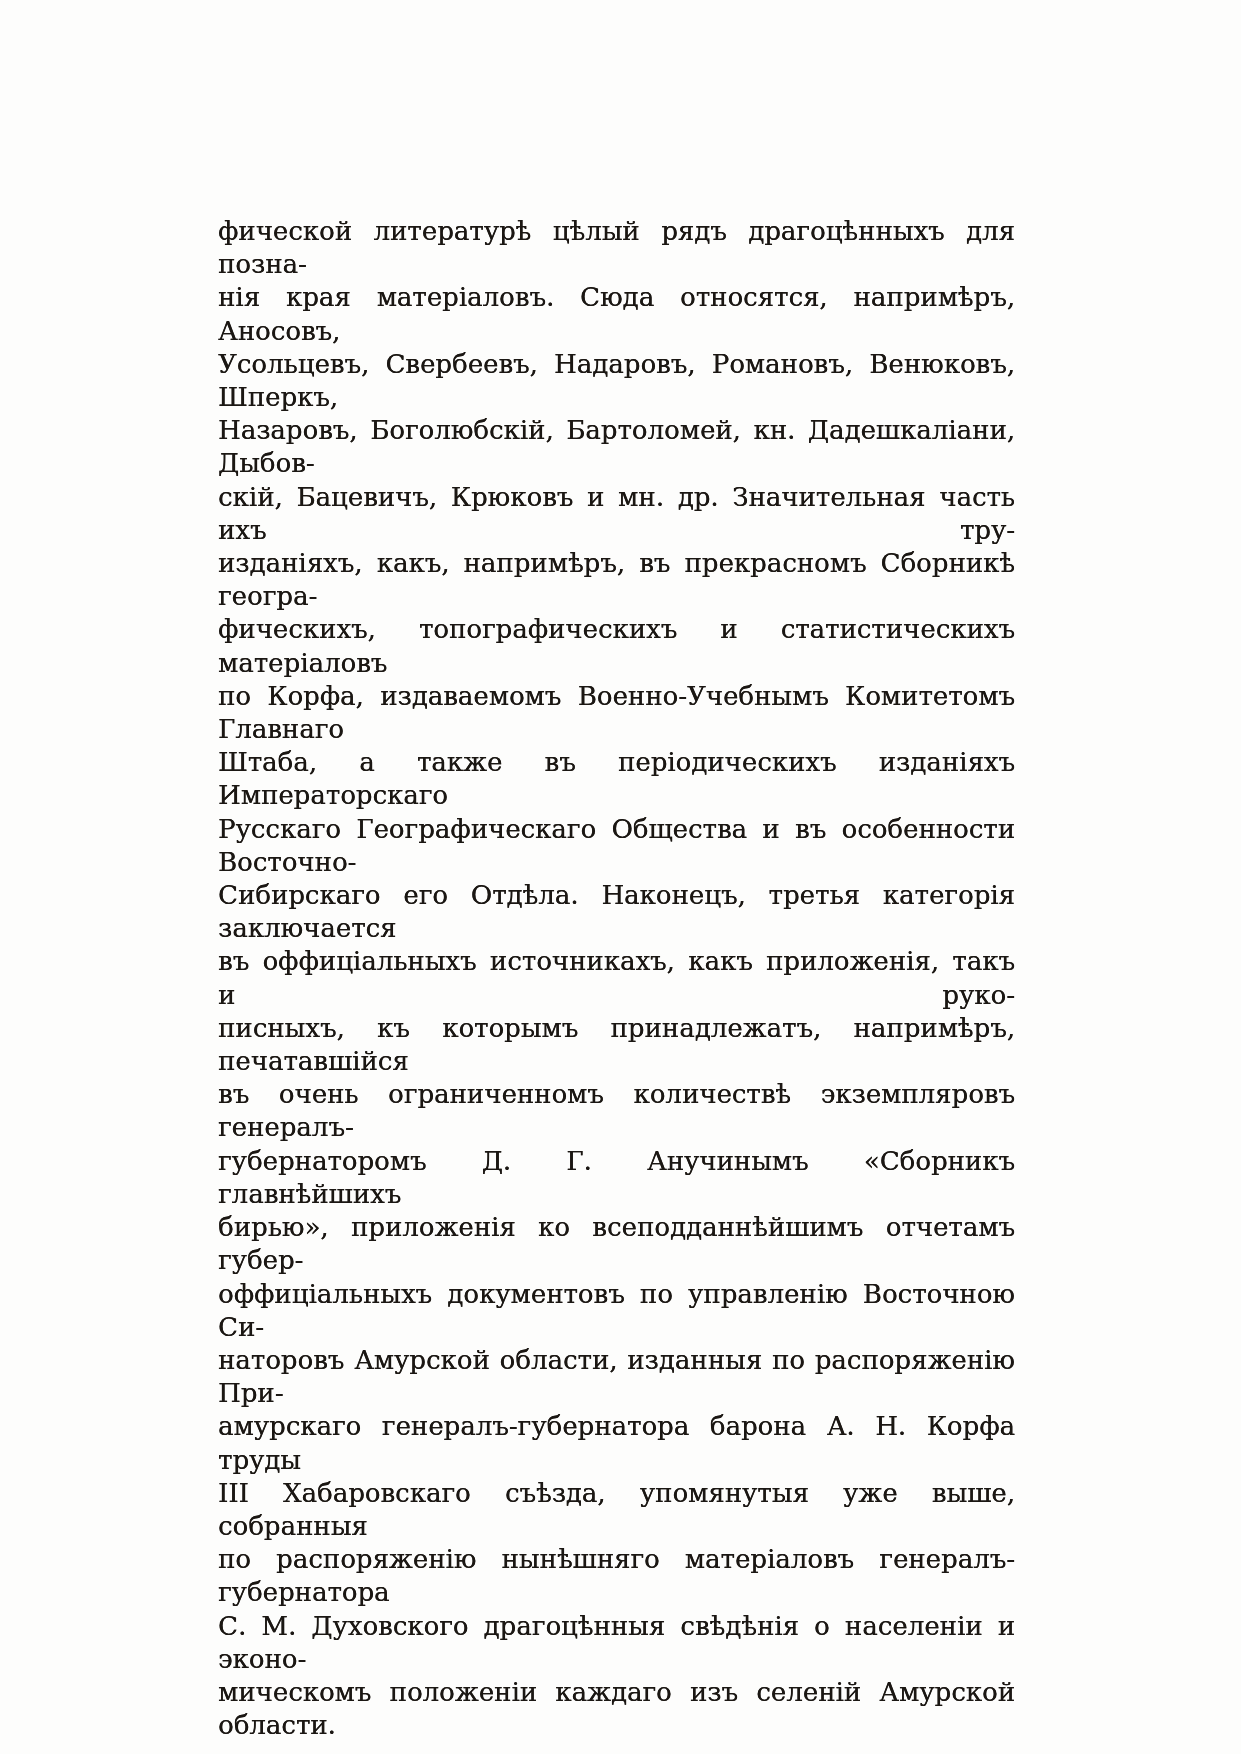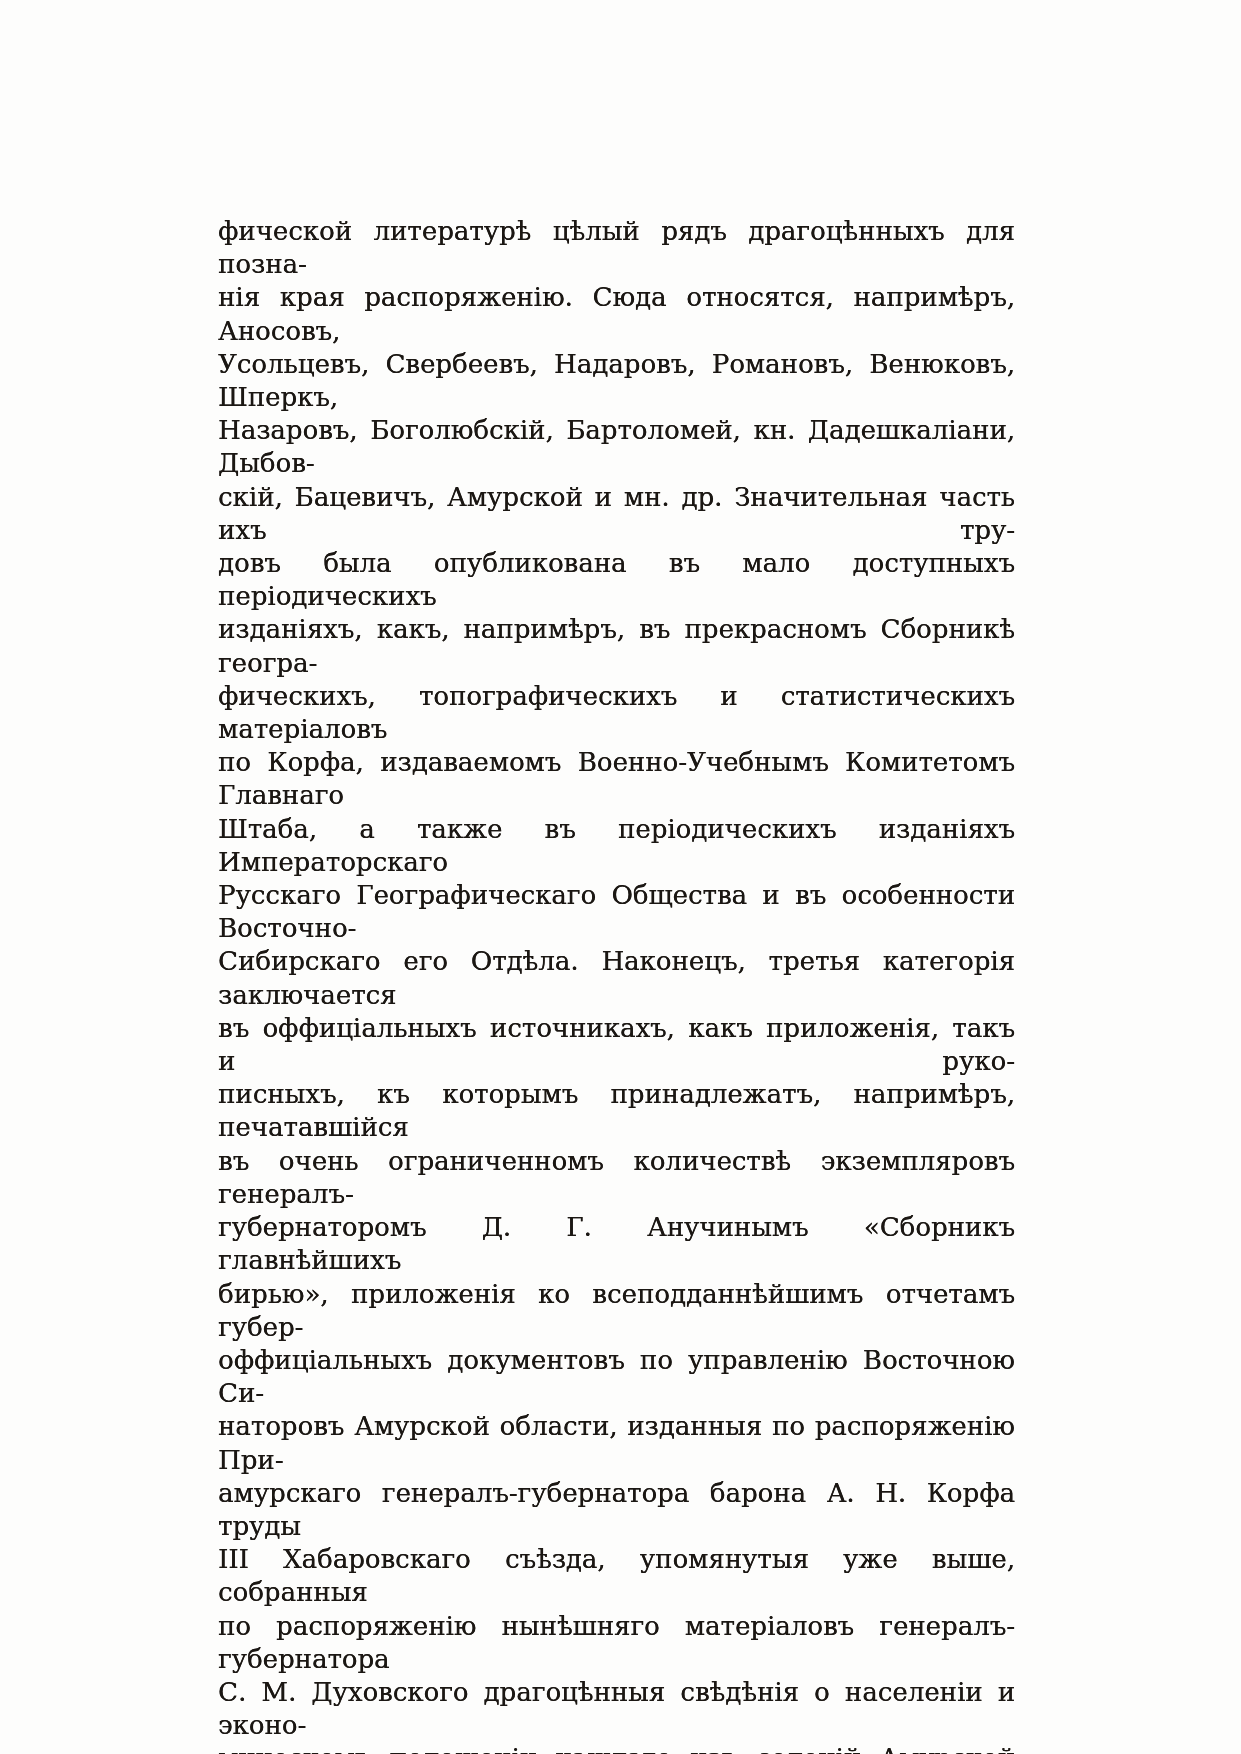--- a/index.html
+++ b/index.html
@@ -32,25 +32,24 @@
     white-space: normal;
   }
 </style>
 </head>
 <body>
 
 <div class="page">
   <div class="text-block">
       <div class="paragraph">
         <div class="line">фической литературѣ цѣлый рядъ драгоцѣнныхъ для позна-</div>
-        <div class="line">нія края распоряженію. Сюда относятся, напримѣръ, Аносовъ,</div>
+        <div class="line">нія края матеріаловъ. Сюда относятся, напримѣръ, Аносовъ,</div>
         <div class="line">Усольцевъ, Свербеевъ, Надаровъ, Романовъ, Венюковъ, Шперкъ,</div>
         <div class="line">Назаровъ, Боголюбскій, Бартоломей, кн. Дадешкаліани, Дыбов-</div>
-        <div class="line">скій, Бацевичъ, Амурской и мн. др. Значительная часть ихъ тру-</div>
-        <div class="line">довъ была опубликована въ мало доступныхъ періодическихъ</div>
+        <div class="line">скій, Бацевичъ, Крюковъ и мн. др. Значительная часть ихъ тру-</div>
         <div class="line">изданіяхъ, какъ, напримѣръ, въ прекрасномъ Сборникѣ геогра-</div>
         <div class="line">фическихъ, топографическихъ и статистическихъ матеріаловъ</div>
         <div class="line">по Корфа, издаваемомъ Военно-Учебнымъ Комитетомъ Главнаго</div>
         <div class="line">Штаба, а также въ періодическихъ изданіяхъ Императорскаго</div>
         <div class="line">Русскаго Географическаго Общества и въ особенности Восточно-</div>
         <div class="line">Сибирскаго его Отдѣла. Наконецъ, третья категорія заключается</div>
         <div class="line">въ оффиціальныхъ источникахъ, какъ приложенія, такъ и руко-</div>
         <div class="line">писныхъ, къ которымъ принадлежатъ, напримѣръ, печатавшійся</div>
         <div class="line">въ очень ограниченномъ количествѣ экземпляровъ генералъ-</div>
         <div class="line">губернаторомъ Д. Г. Анучинымъ «Сборникъ главнѣйшихъ</div>

